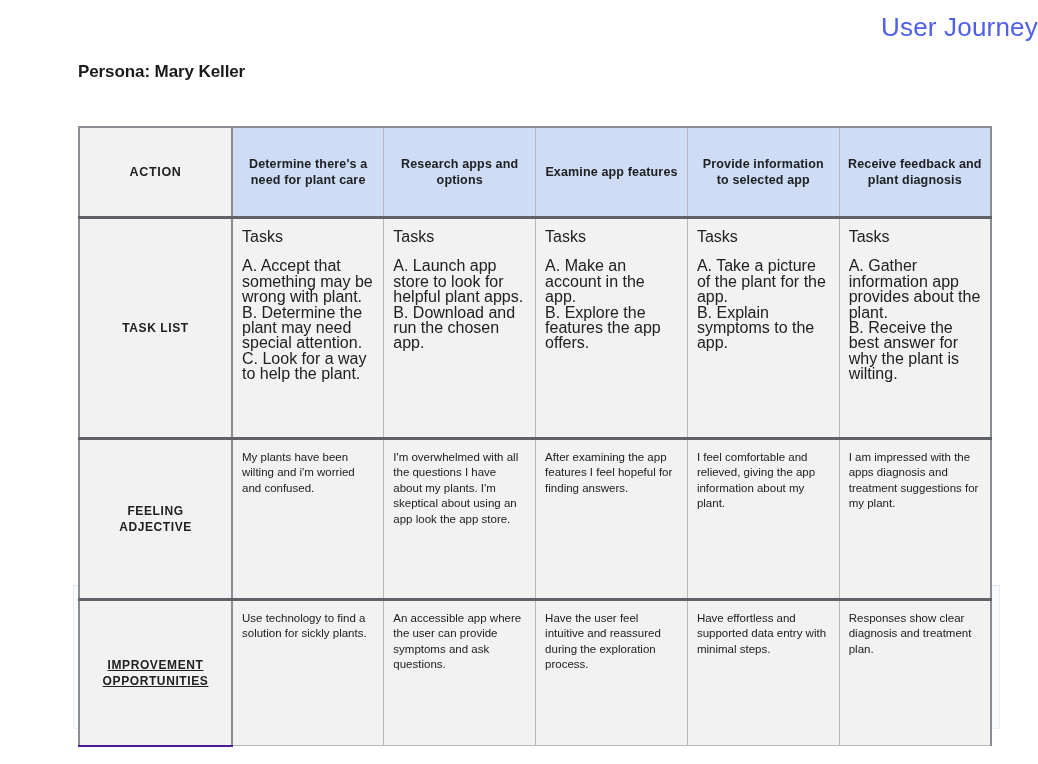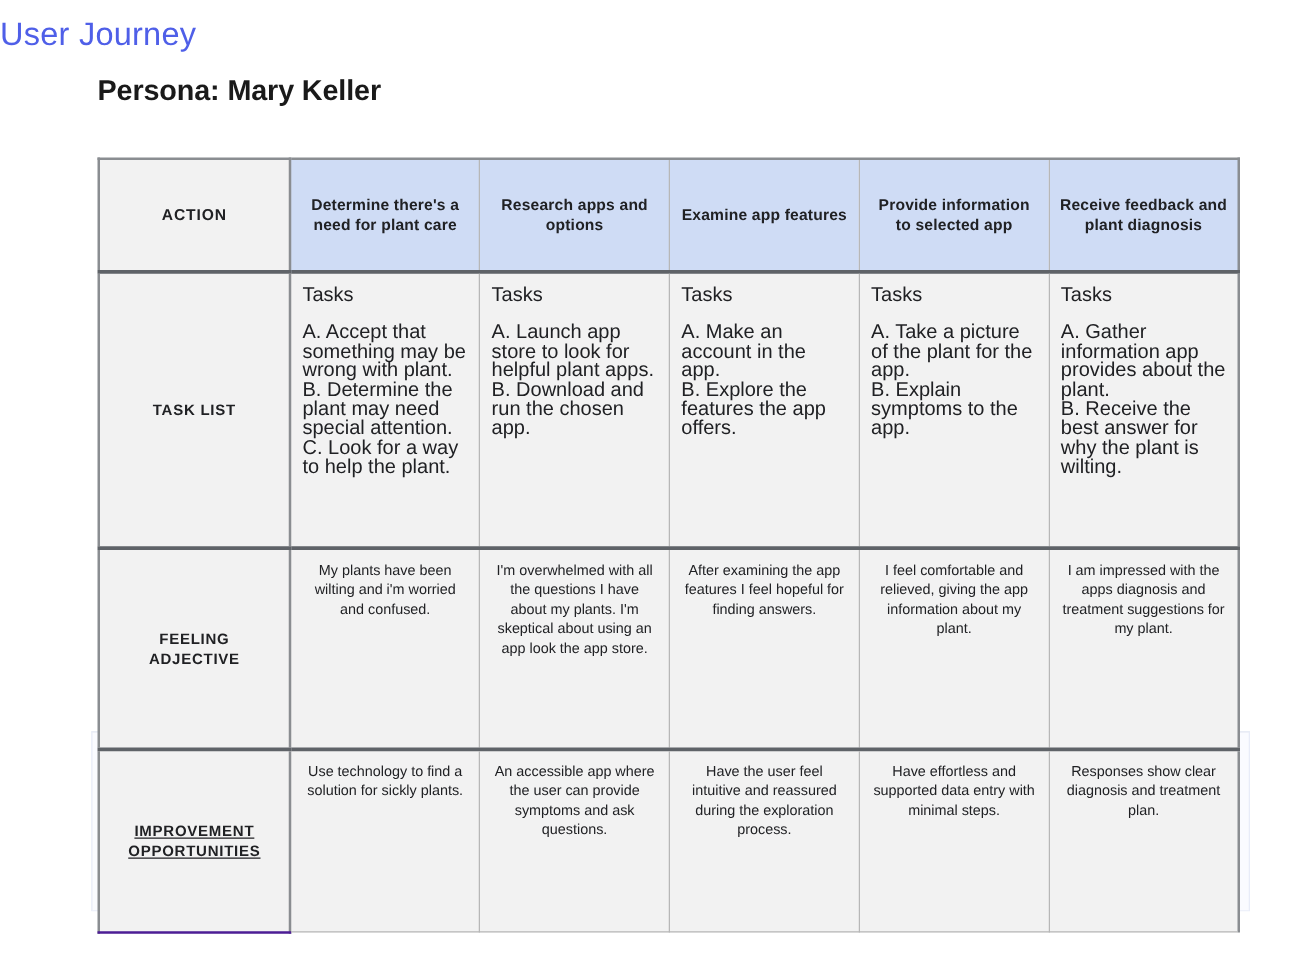--- a/index.html
+++ b/index.html
@@ -36,33 +36,33 @@
     z-index: 1;
     width: 1038px;
     height: 764px;
   }
 
   .doc-title {
     position: absolute;
     left: 0;
     top: 10px;
     width: 1038px;
-    text-align: left;
+    text-align: right;
     font-size: 26px;
     line-height: 34px;
     font-weight: 400;
     color: #4f5fe8;
     letter-spacing: 0.2px;
   }
 
   .persona-title {
     position: absolute;
     left: 78px;
     top: 61px;
-    font-size: 23px;
+    font-size: 17px;
     line-height: 22px;
     font-weight: bold;
     color: #1a1a1a;
     letter-spacing: -0.1px;
   }
 
   .goal-line {
     position: absolute;
     left: 84px;
     top: 89px;
@@ -164,21 +164,20 @@
   }
   .cell-body {
     display: block;
     white-space: pre-line;
     font-size: 16px;
     line-height: 15.4px;
   }
   .cell-text {
     display: block;
     white-space: pre-line;
-    text-align: center;
   }
   .label-text { display: block; white-space: pre-line; }
 </style>
 </head>
 <body>
 
 <div class="canvas-artifact"></div>
 
 <div class="page">
 

